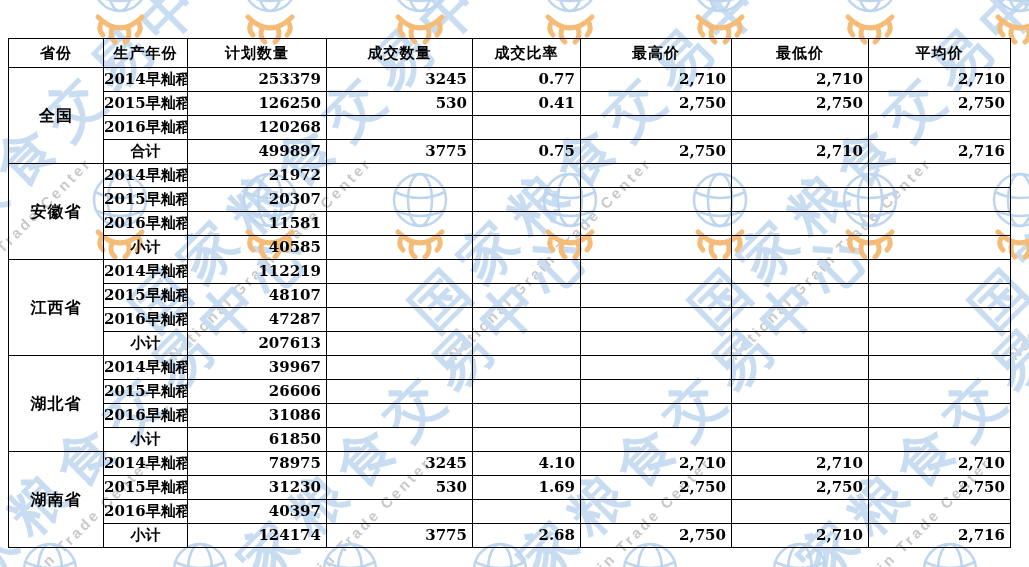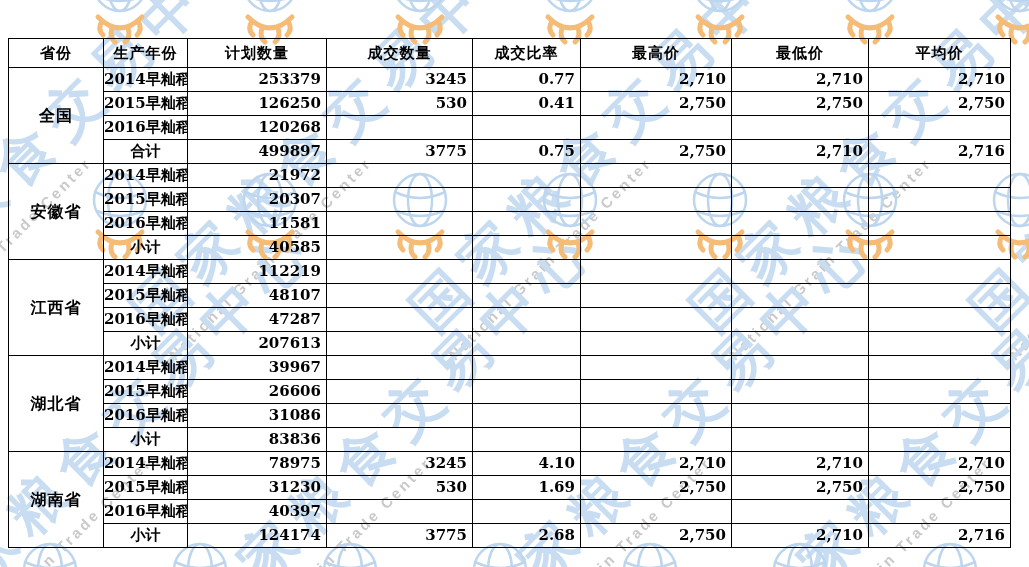--- a/index.html
+++ b/index.html
@@ -548,21 +548,21 @@
           <td class="year">2016早籼稻</td>
           <td class="num">31086</td>
           <td class="num"></td>
           <td class="num"></td>
           <td class="num"></td>
           <td class="num"></td>
           <td class="num"></td>
         </tr>
         <tr>
           <td class="year">小计</td>
-          <td class="num">83836</td>
+          <td class="num">61850</td>
           <td class="num"></td>
           <td class="num"></td>
           <td class="num"></td>
           <td class="num"></td>
           <td class="num"></td>
         </tr>
         <tr>
           <td rowspan="4" class="province">湖南省</td>
           <td class="year">2014早籼稻</td>
           <td class="num">78975</td>

